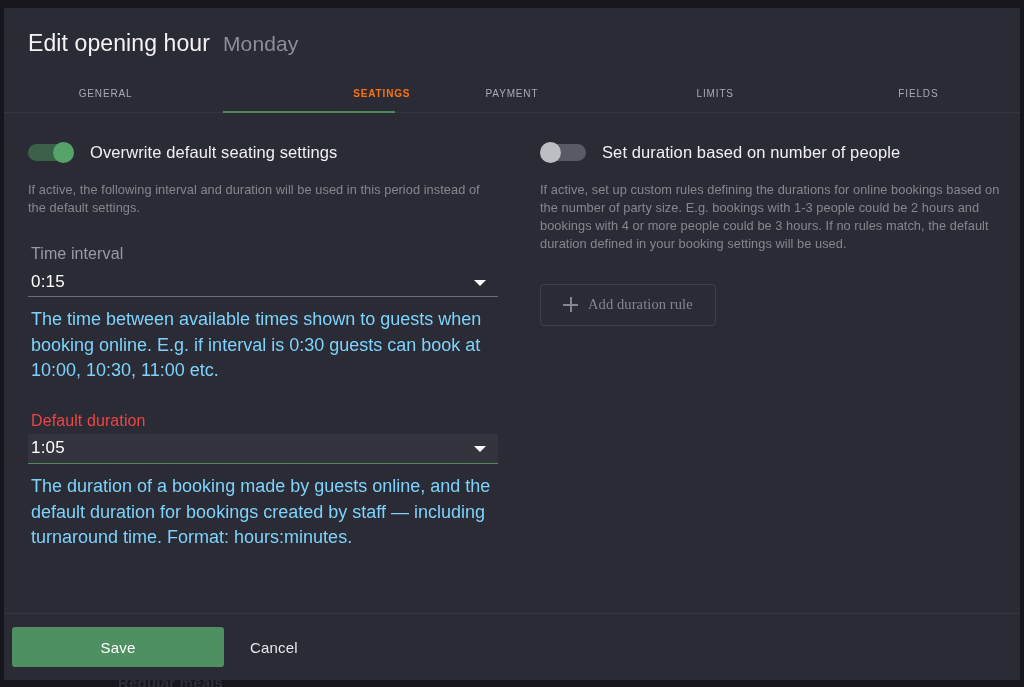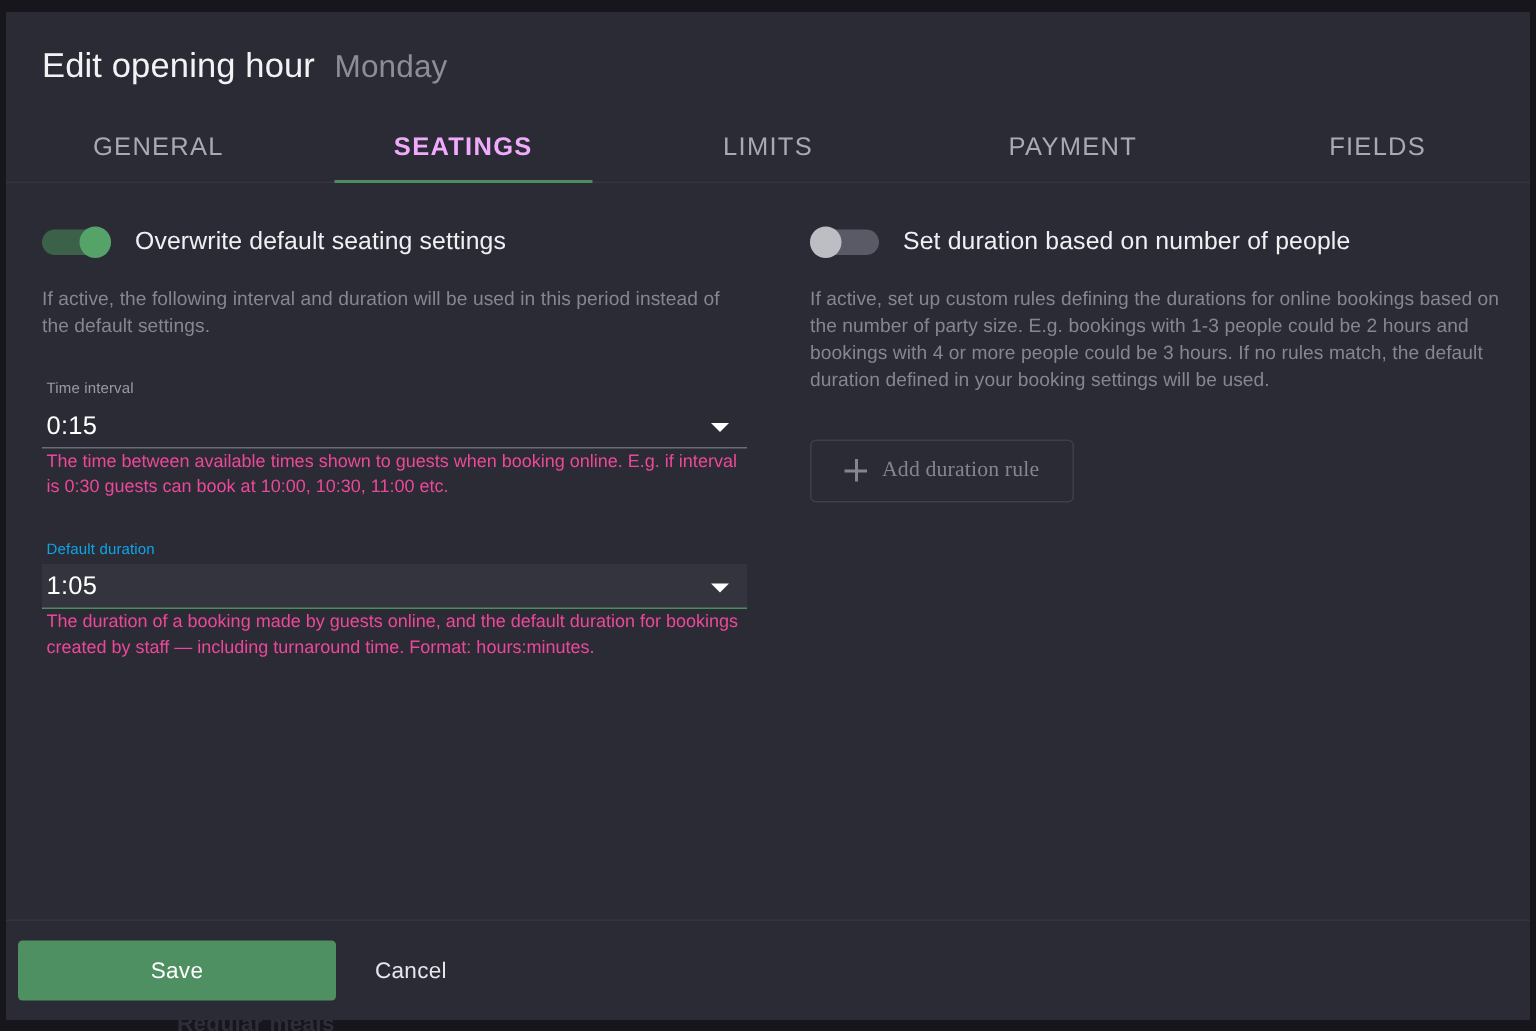--- a/index.html
+++ b/index.html
@@ -72,31 +72,32 @@
     position: relative;
     display: flex;
     margin-top: 18px;
     margin-left: -24px;
     width: 1016px;
     border-bottom: 1px solid #35353f;
   }
   .tab {
     flex: 1 1 0;
     text-align: center;
-    font-size: 17px;
+    font-size: 10px;
     letter-spacing: .85px;
     color: #a9a9b4;
     padding: 8px 0 13px 0;
     position: relative;
     cursor: pointer;
     user-select: none;
   }
   .tab.active {
-    color: #f0abfc;
+    color: #f97316;
     font-weight: bold;
+    text-align: right;
   }
   .tab.active::after {
     content: "";
     position: absolute;
     left: 50%;
     transform: translateX(-50%);
     bottom: -1px;
     width: 172px;
     height: 2px;
     background: #4c8c5f;
@@ -161,26 +162,26 @@
     color: #86868f;
     margin-top: 16px;
     letter-spacing: .05px;
   }
 
   
   .field {
     margin-top: 28px;
   }
   .field-label {
-    font-size: 10px;
+    font-size: 16px;
     color: #9a9aa4;
     letter-spacing: .1px;
     padding-left: 3px;
   }
-  .field-label.focused { color: #0ea5e9; }
+  .field-label.focused { color: #ef4444; }
 
   .field-control {
     position: relative;
     height: 30px;
     margin-top: 4px;
     border-bottom: 1px solid #6d6d78;
     display: flex;
     align-items: center;
     padding: 0 12px 0 3px;
     cursor: pointer;
@@ -198,23 +199,24 @@
     position: absolute;
     right: 12px;
     top: 50%;
     margin-top: -2px;
     width: 0; height: 0;
     border-left: 6px solid transparent;
     border-right: 6px solid transparent;
     border-top: 6px solid #ffffff;
   }
   .field-help {
-    font-size: 12px;
+    font-size: 18px;
     line-height: 1.42;
-    color: #ec4899;
+    color: #7dd3fc;
+    margin-top: 10px;
     padding-left: 3px;
   }
 
   
   .add-btn {
     margin-top: 30px;
     display: inline-flex;
     align-items: center;
     gap: 10px;
     height: 42px;
@@ -285,22 +287,22 @@
 
   <div class="modal-header">
     <div class="title-row">
       <span class="title-main">Edit opening hour</span>
       <span class="title-sub">Monday</span>
     </div>
 
     <div class="tabs">
       <div class="tab">GENERAL</div>
       <div class="tab active">SEATINGS</div>
+      <div class="tab">PAYMENT</div>
       <div class="tab">LIMITS</div>
-      <div class="tab">PAYMENT</div>
       <div class="tab">FIELDS</div>
     </div>
   </div>
 
   <div class="modal-body">
 
     <div class="col">
 
       <div class="toggle-row">
         <div class="switch on">

